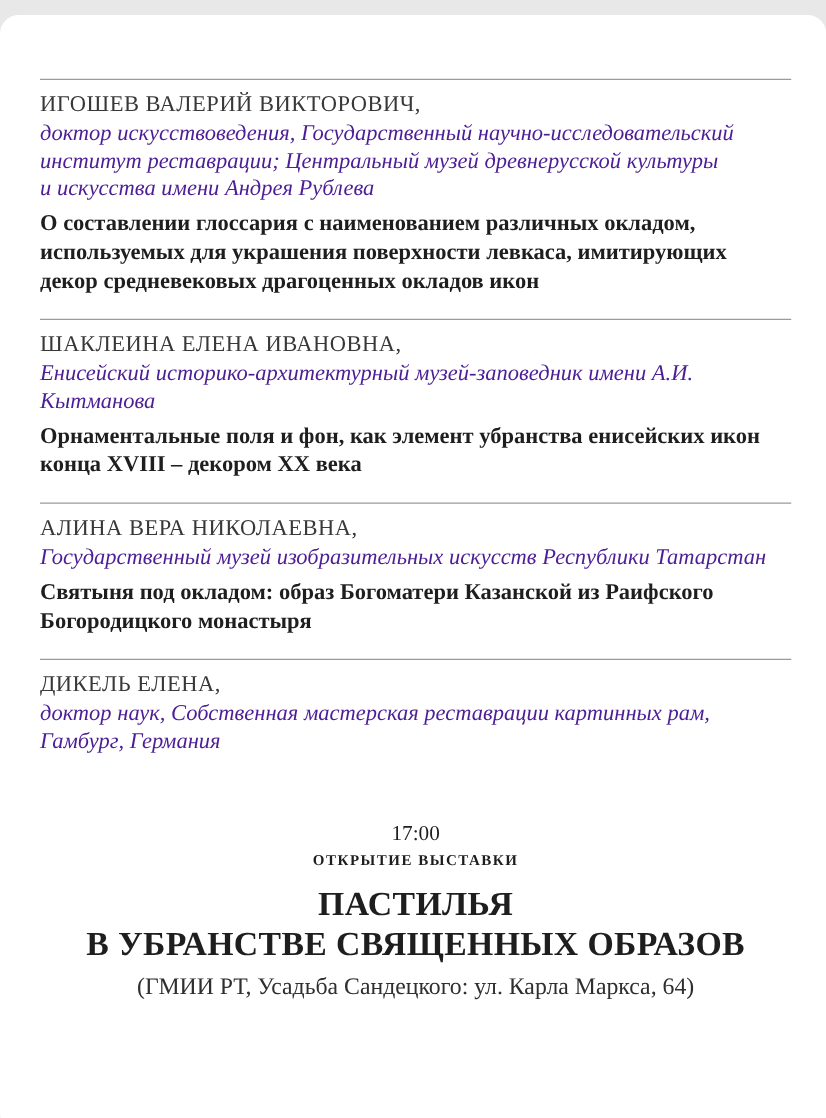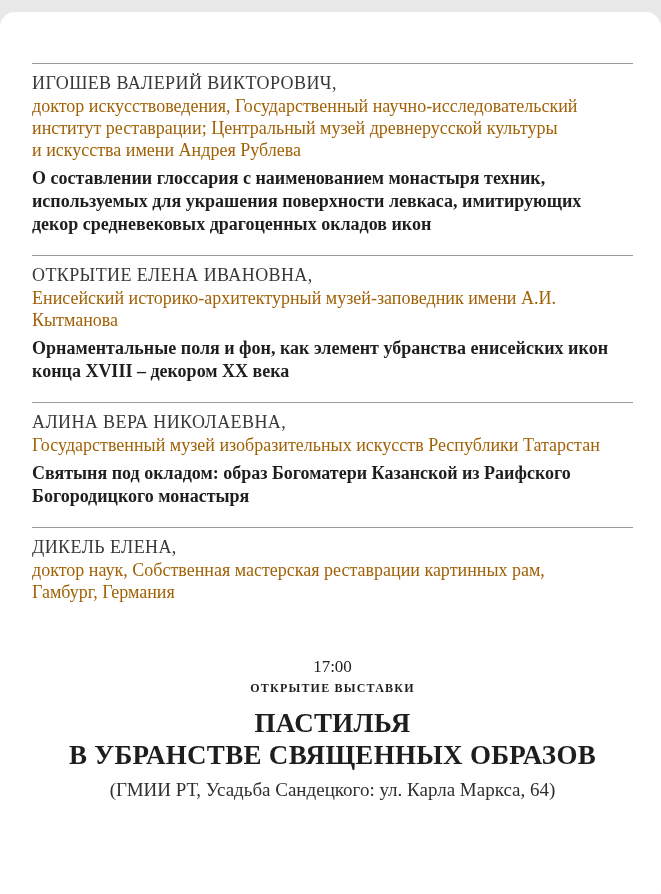--- a/index.html
+++ b/index.html
@@ -33,23 +33,24 @@
   }
   .name{
     font-size:18px;line-height:24px;
     margin:0;
     font-weight:normal;
     letter-spacing:0.4px;
     color:#383838;
   }
   .affil{
     font-size:18px;line-height:22px;
+    font-style:italic;
     margin:0;
     white-space:pre-line;
-    color:#a16207;
+    color:#4c1d95;
   }
   .stitle{
     font-size:18px;line-height:23px;
     font-weight:bold;
     margin:6px 0 0 0;
     white-space:pre-line;
     color:var(--ink-bold);
   }
   .event{
     margin-top:54px;
@@ -87,28 +88,28 @@
 
 <div class="page">
   <div class="content">
 
     <section class="session first">
       <div class="rule"></div>
       <h3 class="name">ИГОШЕВ ВАЛЕРИЙ ВИКТОРОВИЧ,</h3>
       <p class="affil">доктор искусствоведения, Государственный научно-исследовательский
 институт реставрации; Центральный музей древнерусской культуры
 и искусства имени Андрея Рублева</p>
-      <p class="stitle">О составлении глоссария с наименованием монастыря техник,
+      <p class="stitle">О составлении глоссария с наименованием различных окладом,
 используемых для украшения поверхности левкаса, имитирующих
 декор средневековых драгоценных окладов икон</p>
     </section>
 
     <section class="session">
       <div class="rule"></div>
-      <h3 class="name">ОТКРЫТИЕ ЕЛЕНА ИВАНОВНА,</h3>
+      <h3 class="name">ШАКЛЕИНА ЕЛЕНА ИВАНОВНА,</h3>
       <p class="affil">Енисейский историко-архитектурный музей-заповедник имени А.И. Кытманова</p>
       <p class="stitle">Орнаментальные поля и фон, как элемент убранства енисейских икон
 конца XVIII – декором XX века</p>
     </section>
 
     <section class="session">
       <div class="rule"></div>
       <h3 class="name">АЛИНА ВЕРА НИКОЛАЕВНА,</h3>
       <p class="affil">Государственный музей изобразительных искусств Республики Татарстан</p>
       <p class="stitle">Святыня под окладом: образ Богоматери Казанской из Раифского

